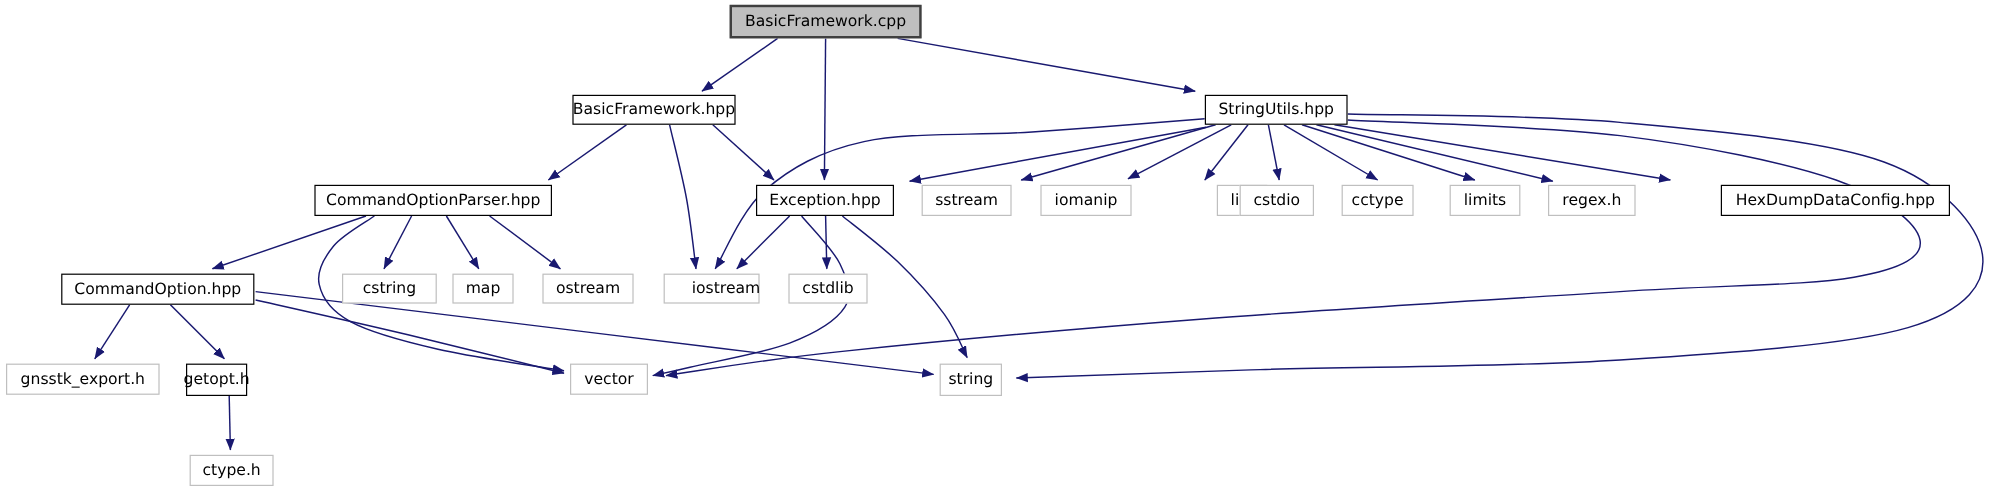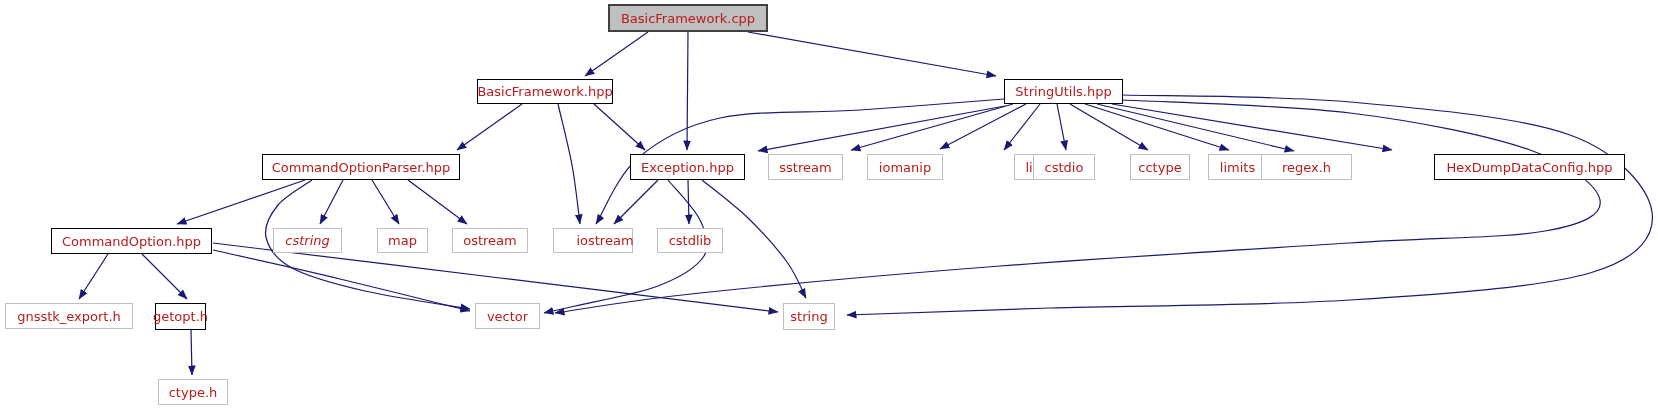--- a/index.html
+++ b/index.html
@@ -10,21 +10,21 @@
     font-family:"DejaVu Sans","Liberation Sans",sans-serif;
     overflow:hidden;
   }
   #edge-layer{position:absolute;left:0;top:0;width:100%;height:100%;}
   .node{
     position:absolute;
     display:flex;align-items:center;justify-content:center;
     background:#ffffff;
     border:1px solid #bfbfbf;
     box-sizing:border-box;
-    font-size:13px;color:#b91c1c;
+    font-size:13px;color:#000000;
     white-space:nowrap;
     z-index:2;
   }
   .node.documented{border:1px solid #000000;cursor:pointer;}
   .node.root{
     background:#bfbfbf;
     border:2px solid #404040;
     cursor:default;
   }
   .edge{fill:none;stroke-width:1.2px;}
@@ -95,36 +95,36 @@
       </div>
       <div class="node" style="left: 867px; top: 154px; width: 76px; height: 26px;">
         <span>iomanip</span>
       </div>
       <div class="node" style="left: 967px; top: 154px; width: 42px; height: 26px; margin-left: 47px;">
         <span>list</span>
       </div>
       <div class="node" style="left: 1033px; top: 154px; width: 62px; height: 26px;">
         <span>cstdio</span>
       </div>
-      <div class="node" style="left: 1118px; top: 154px; width: 60px; height: 26px; margin-left: 12px;">
+      <div class="node" style="left: 1118px; top: 154px; width: 60px; height: 26px;">
         <span>cctype</span>
       </div>
       <div class="node" style="left: 1208px; top: 154px; width: 59px; height: 26px;">
         <span>limits</span>
       </div>
-      <div class="node" style="left: 1261px; top: 154px; width: 91px; height: 26px; text-align: center;">
+      <div class="node" style="left: 1290px; top: 154px; width: 73px; height: 26px; text-align: center;">
         <span>regex.h</span>
       </div>
       <div class="node documented" style="left: 1386px; top: 154px; width: 191px; height: 26px; margin-left: 48px;">
         <span>HexDumpDataConfig.hpp</span>
       </div>
       <div class="node documented" style="left: 51px; top: 228px; width: 161px; height: 26px;">
         <span>CommandOption.hpp</span>
       </div>
-      <div class="node" style="left: 273px; top: 228px; width: 69px; height: 25px; font-style: italic;">
+      <div class="node" style="left: 285px; top: 228px; width: 79px; height: 25px;">
         <span>cstring</span>
       </div>
       <div class="node" style="left: 377px; top: 228px; width: 51px; height: 25px;">
         <span>map</span>
       </div>
       <div class="node" style="left: 452px; top: 228px; width: 76px; height: 25px;">
         <span>ostream</span>
       </div>
       <div class="node" style="left: 553px; top: 228px; width: 80px; height: 25px; padding-left: 24px;">
         <span>iostream</span>

